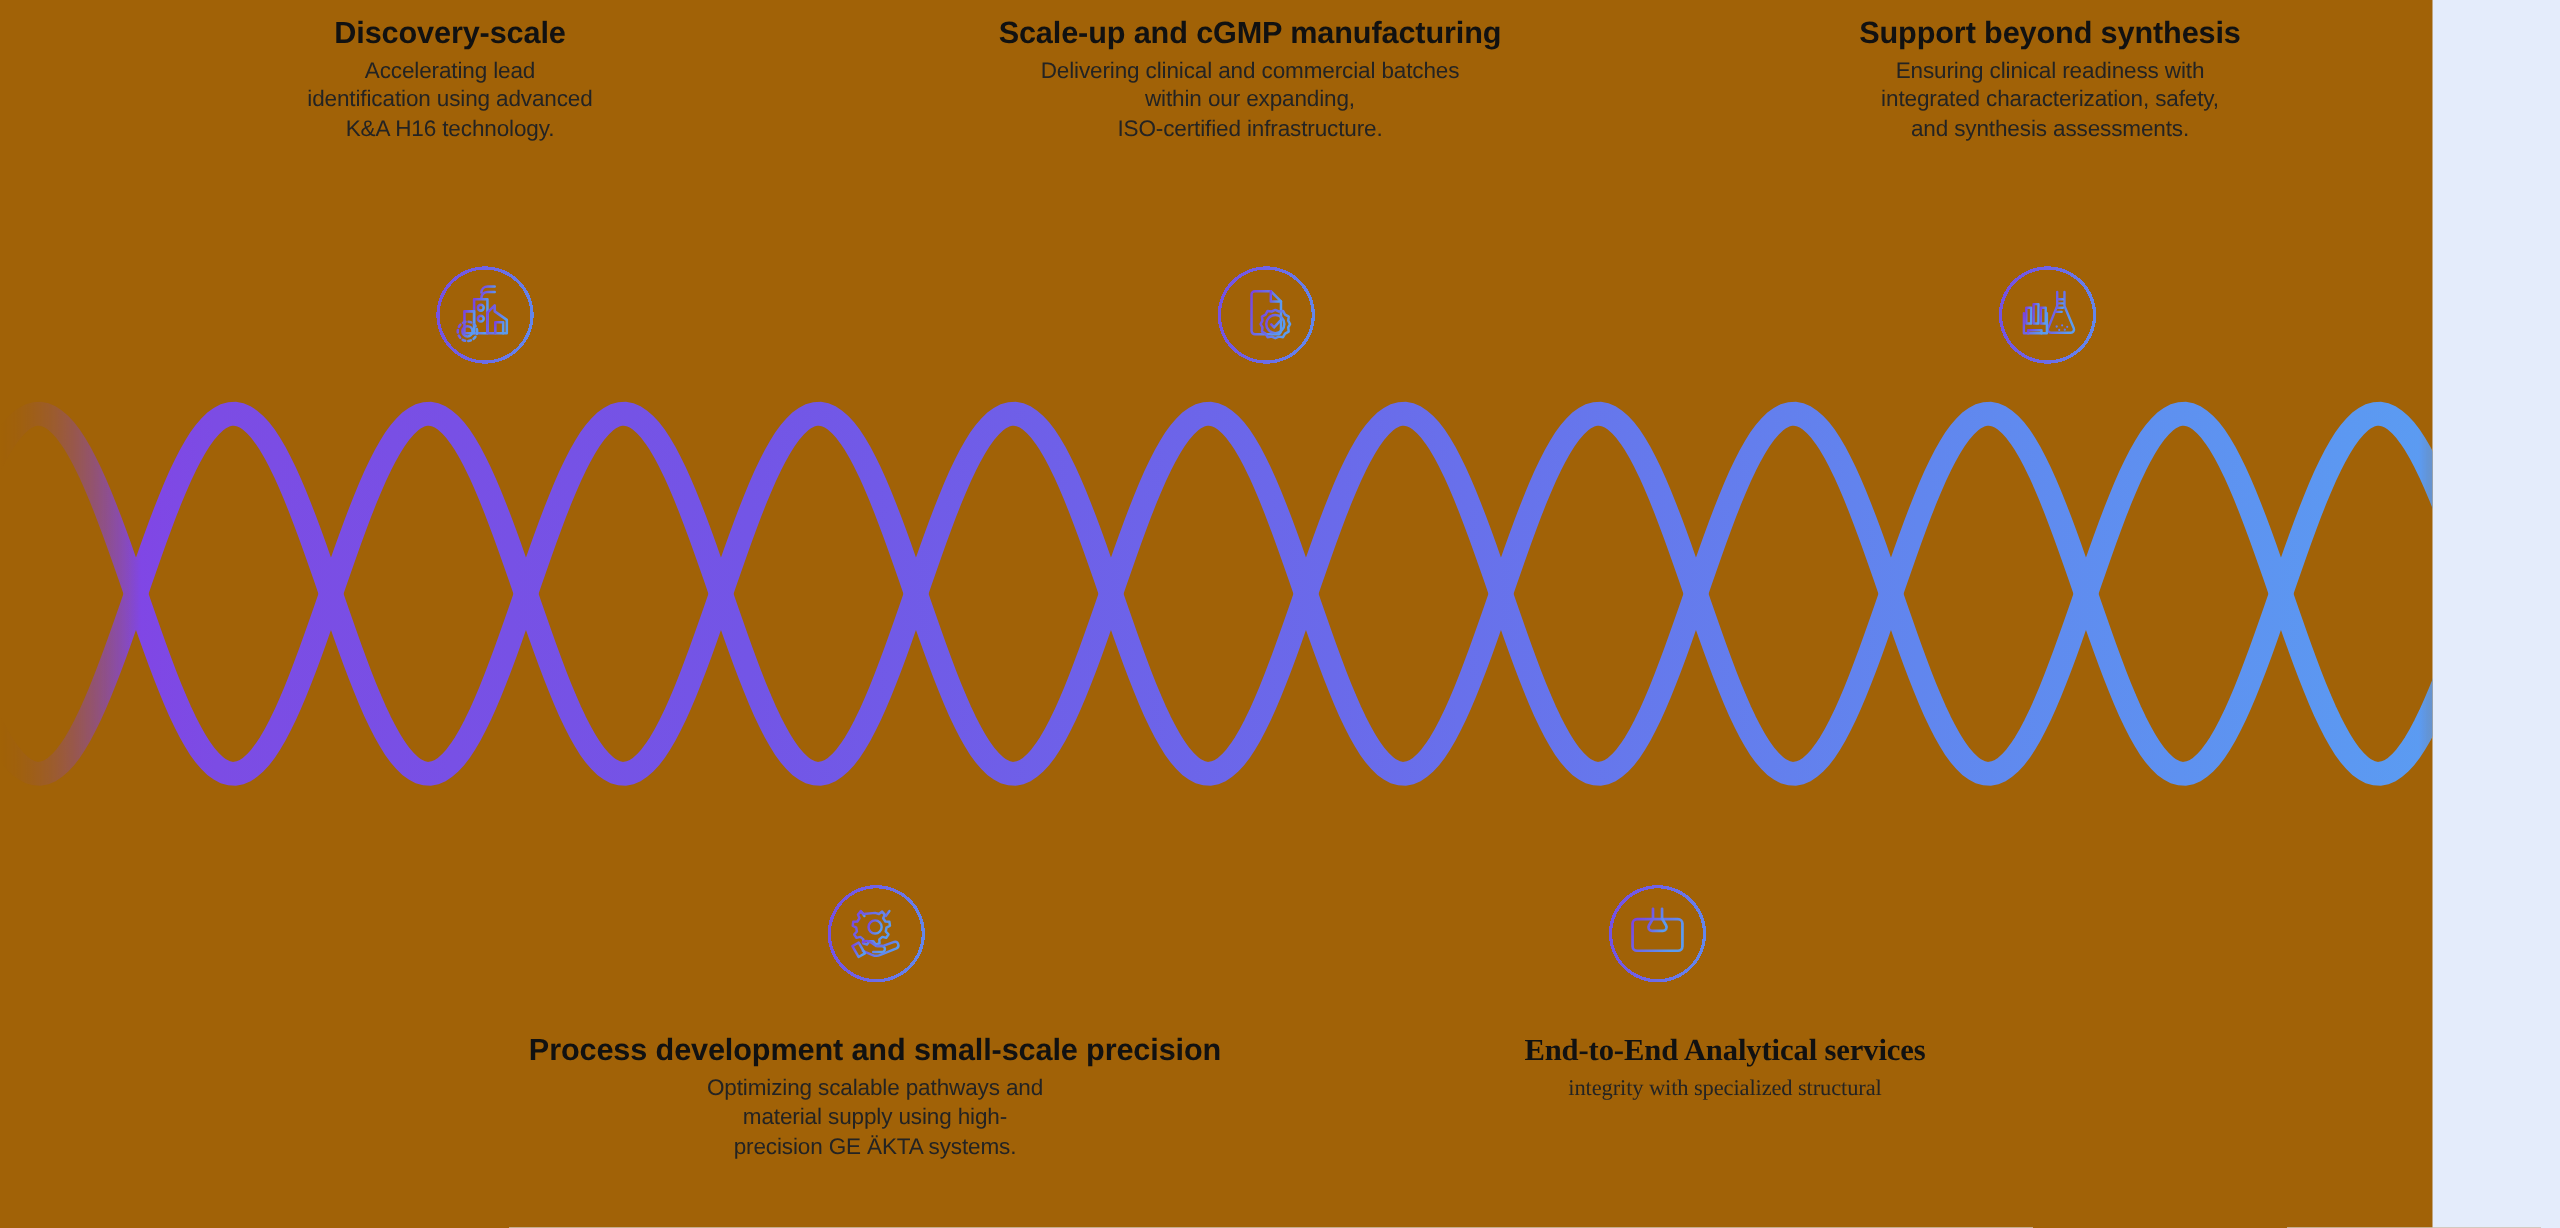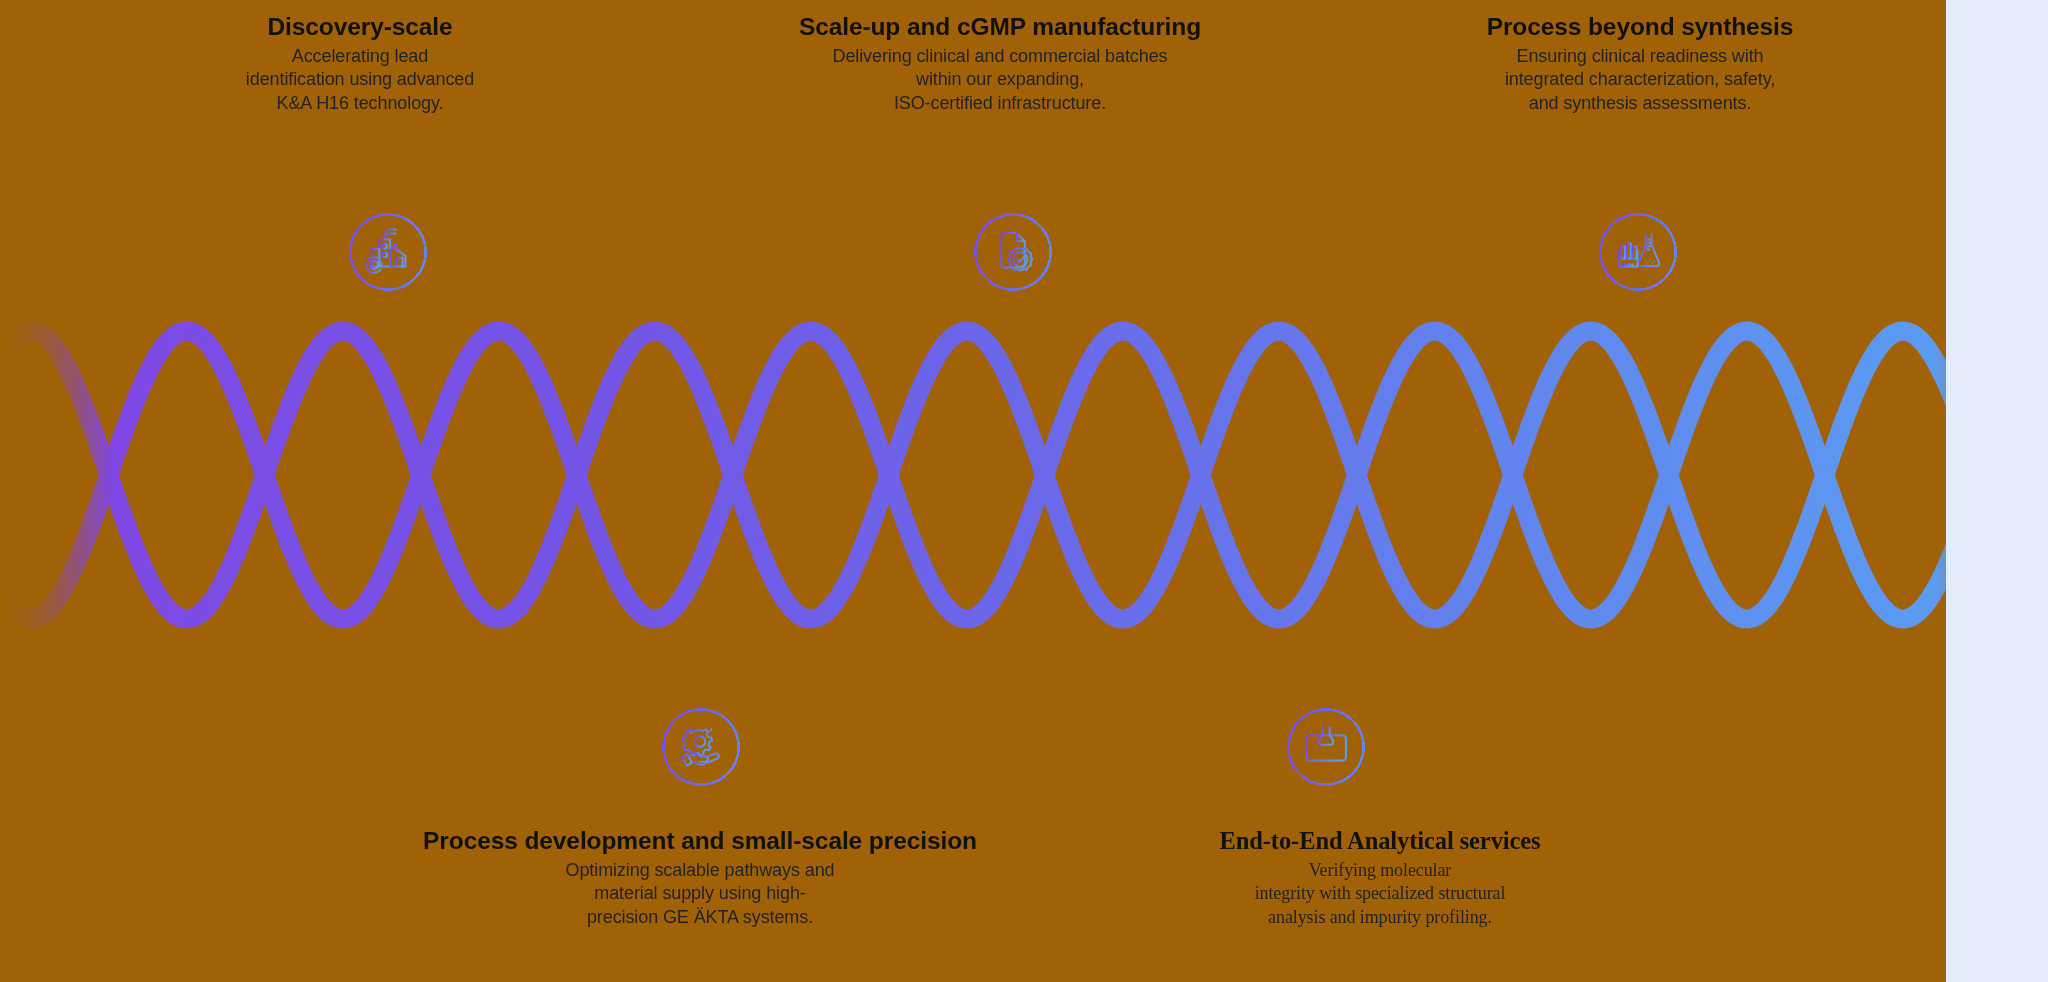--- a/index.html
+++ b/index.html
@@ -225,38 +225,36 @@
   </div>
 
   <div class="block" id="block-scaleup">
     <div class="title">Scale-up and cGMP manufacturing</div>
     <div class="line">Delivering clinical and commercial batches</div>
     <div class="line">within our expanding,</div>
     <div class="line">ISO-certified infrastructure.</div>
   </div>
 
   <div class="block" id="block-support">
-    <div class="title">Process beyond synthesis</div>
+    <div class="title">Support beyond synthesis</div>
     <div class="line">Ensuring clinical readiness with</div>
     <div class="line">integrated characterization, safety,</div>
     <div class="line">and synthesis assessments.</div>
   </div>
 
   <div class="block" id="block-process">
     <div class="title">Process development and small-scale precision</div>
     <div class="line">Optimizing scalable pathways and</div>
     <div class="line">material supply using high-</div>
     <div class="line">precision GE ÄKTA systems.</div>
   </div>
 
   <div class="block" id="block-analytical">
     <div class="title">End-to-End Analytical services</div>
-    <div class="line">Verifying molecular</div>
     <div class="line">integrity with specialized structural</div>
-    <div class="line">analysis and impurity profiling.</div>
   </div>
 
   <div class="icon-circle" id="icon-factory">
     <div class="ring"></div>
     <div class="glyph">
       <svg width="62" height="62" viewBox="0 0 64 64" fill="none" stroke="url(#ig1)" stroke-width="2.1" stroke-linecap="round" stroke-linejoin="round">
         <defs>
           <linearGradient id="ig1" x1="0" y1="0" x2="1" y2="0.4">
             <stop offset="0" stop-color="#7a43e0"></stop>
               <stop offset="1" stop-color="#5b9bf0"></stop>

